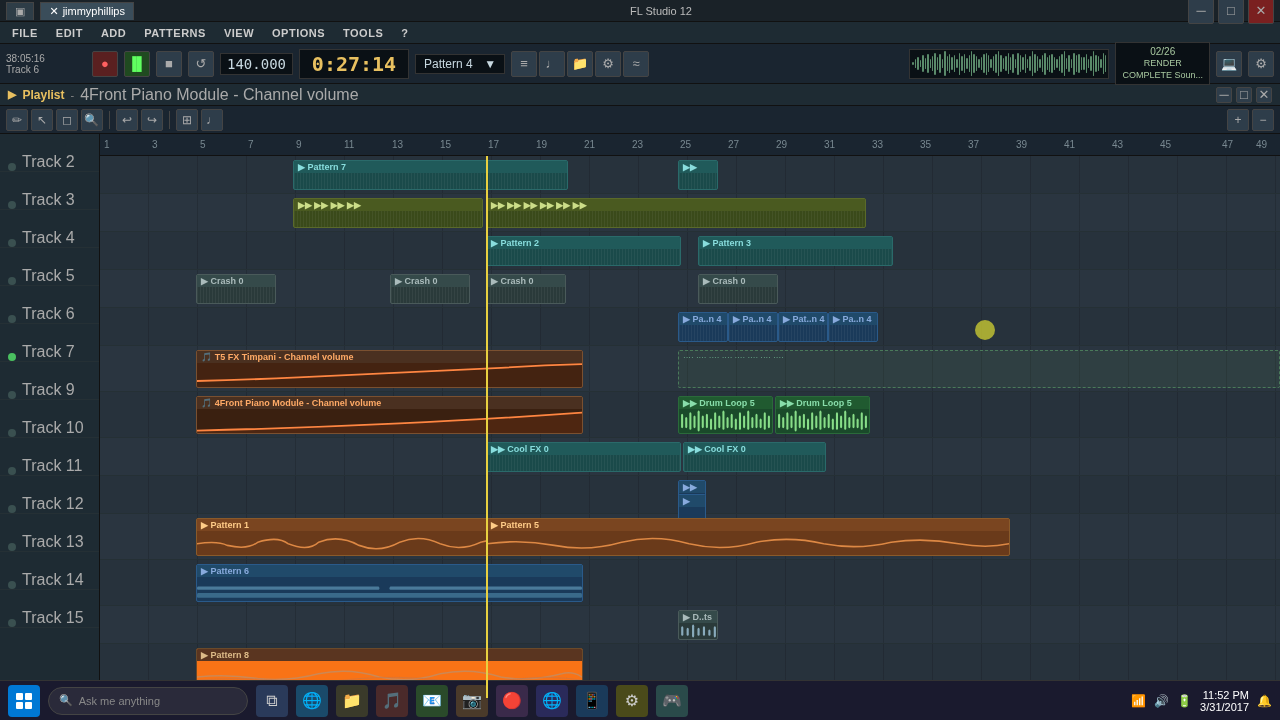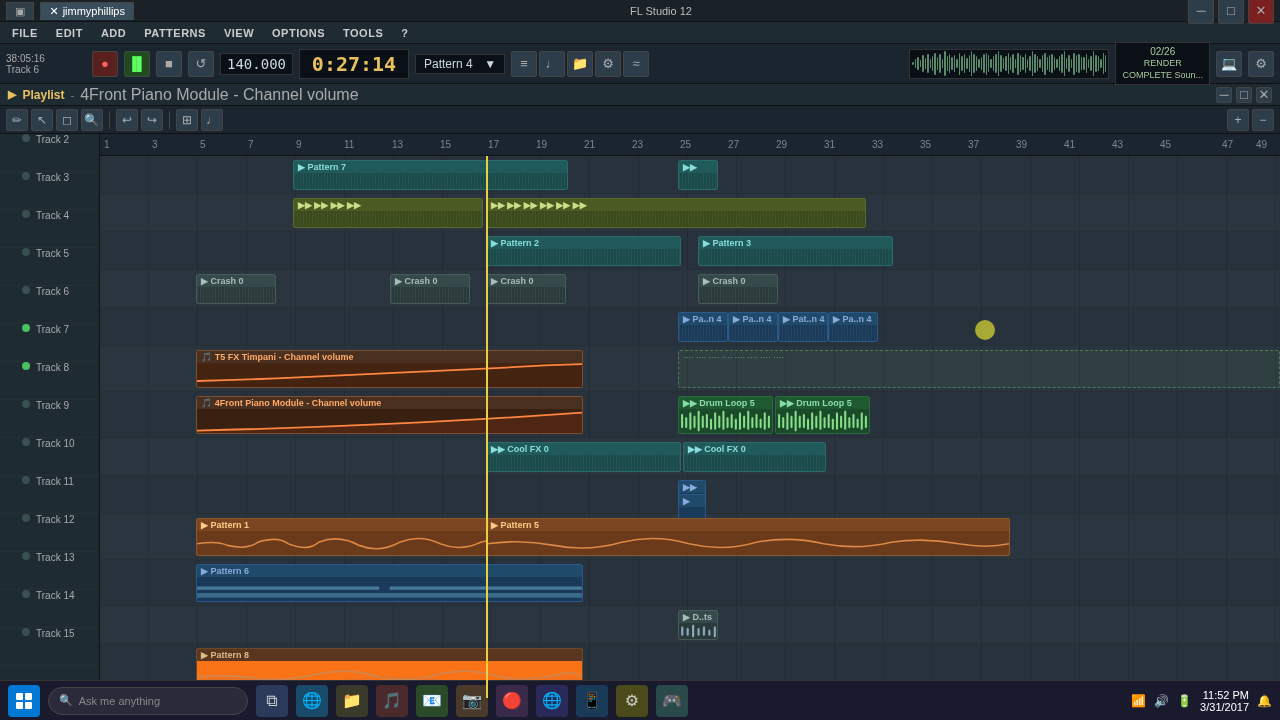--- a/index.html
+++ b/index.html
@@ -194,25 +194,25 @@
     #track-list {
       width: 100px;
       background: #1e2b33;
       border-right: 1px solid #111;
       overflow: hidden;
       flex-shrink: 0;
     }
     .track-label {
       height: 38px;
       display: flex;
-      align-items: flex-start;
-      padding: 0 22px;
+      align-items: flex-end;
+      padding: 0 8px;
       border-bottom: 1px solid #253035;
       color: #aaa;
-      font-size: 10px;
+      font-size: 16px;
       cursor: pointer;
     }
     .track-dot {
       width: 8px;
       height: 8px;
       border-radius: 50%;
       background: #4a8060;
       margin-right: 6px;
       flex-shrink: 0;
     }
@@ -637,24 +637,20 @@
     </div>
     <div class="track-label">
       <div class="track-dot dim"></div>
       <span>Track 6</span>
     </div>
     <div class="track-label">
       <div class="track-dot green"></div>
       <span>Track 7</span>
     </div>
     <div class="track-label">
-      <div class="track-dot green"></div>
-      <span>Track 8</span>
-    </div>
-    <div class="track-label">
       <div class="track-dot dim"></div>
       <span>Track 9</span>
     </div>
     <div class="track-label">
       <div class="track-dot dim"></div>
       <span>Track 10</span>
     </div>
     <div class="track-label">
       <div class="track-dot dim"></div>
       <span>Track 11</span>

